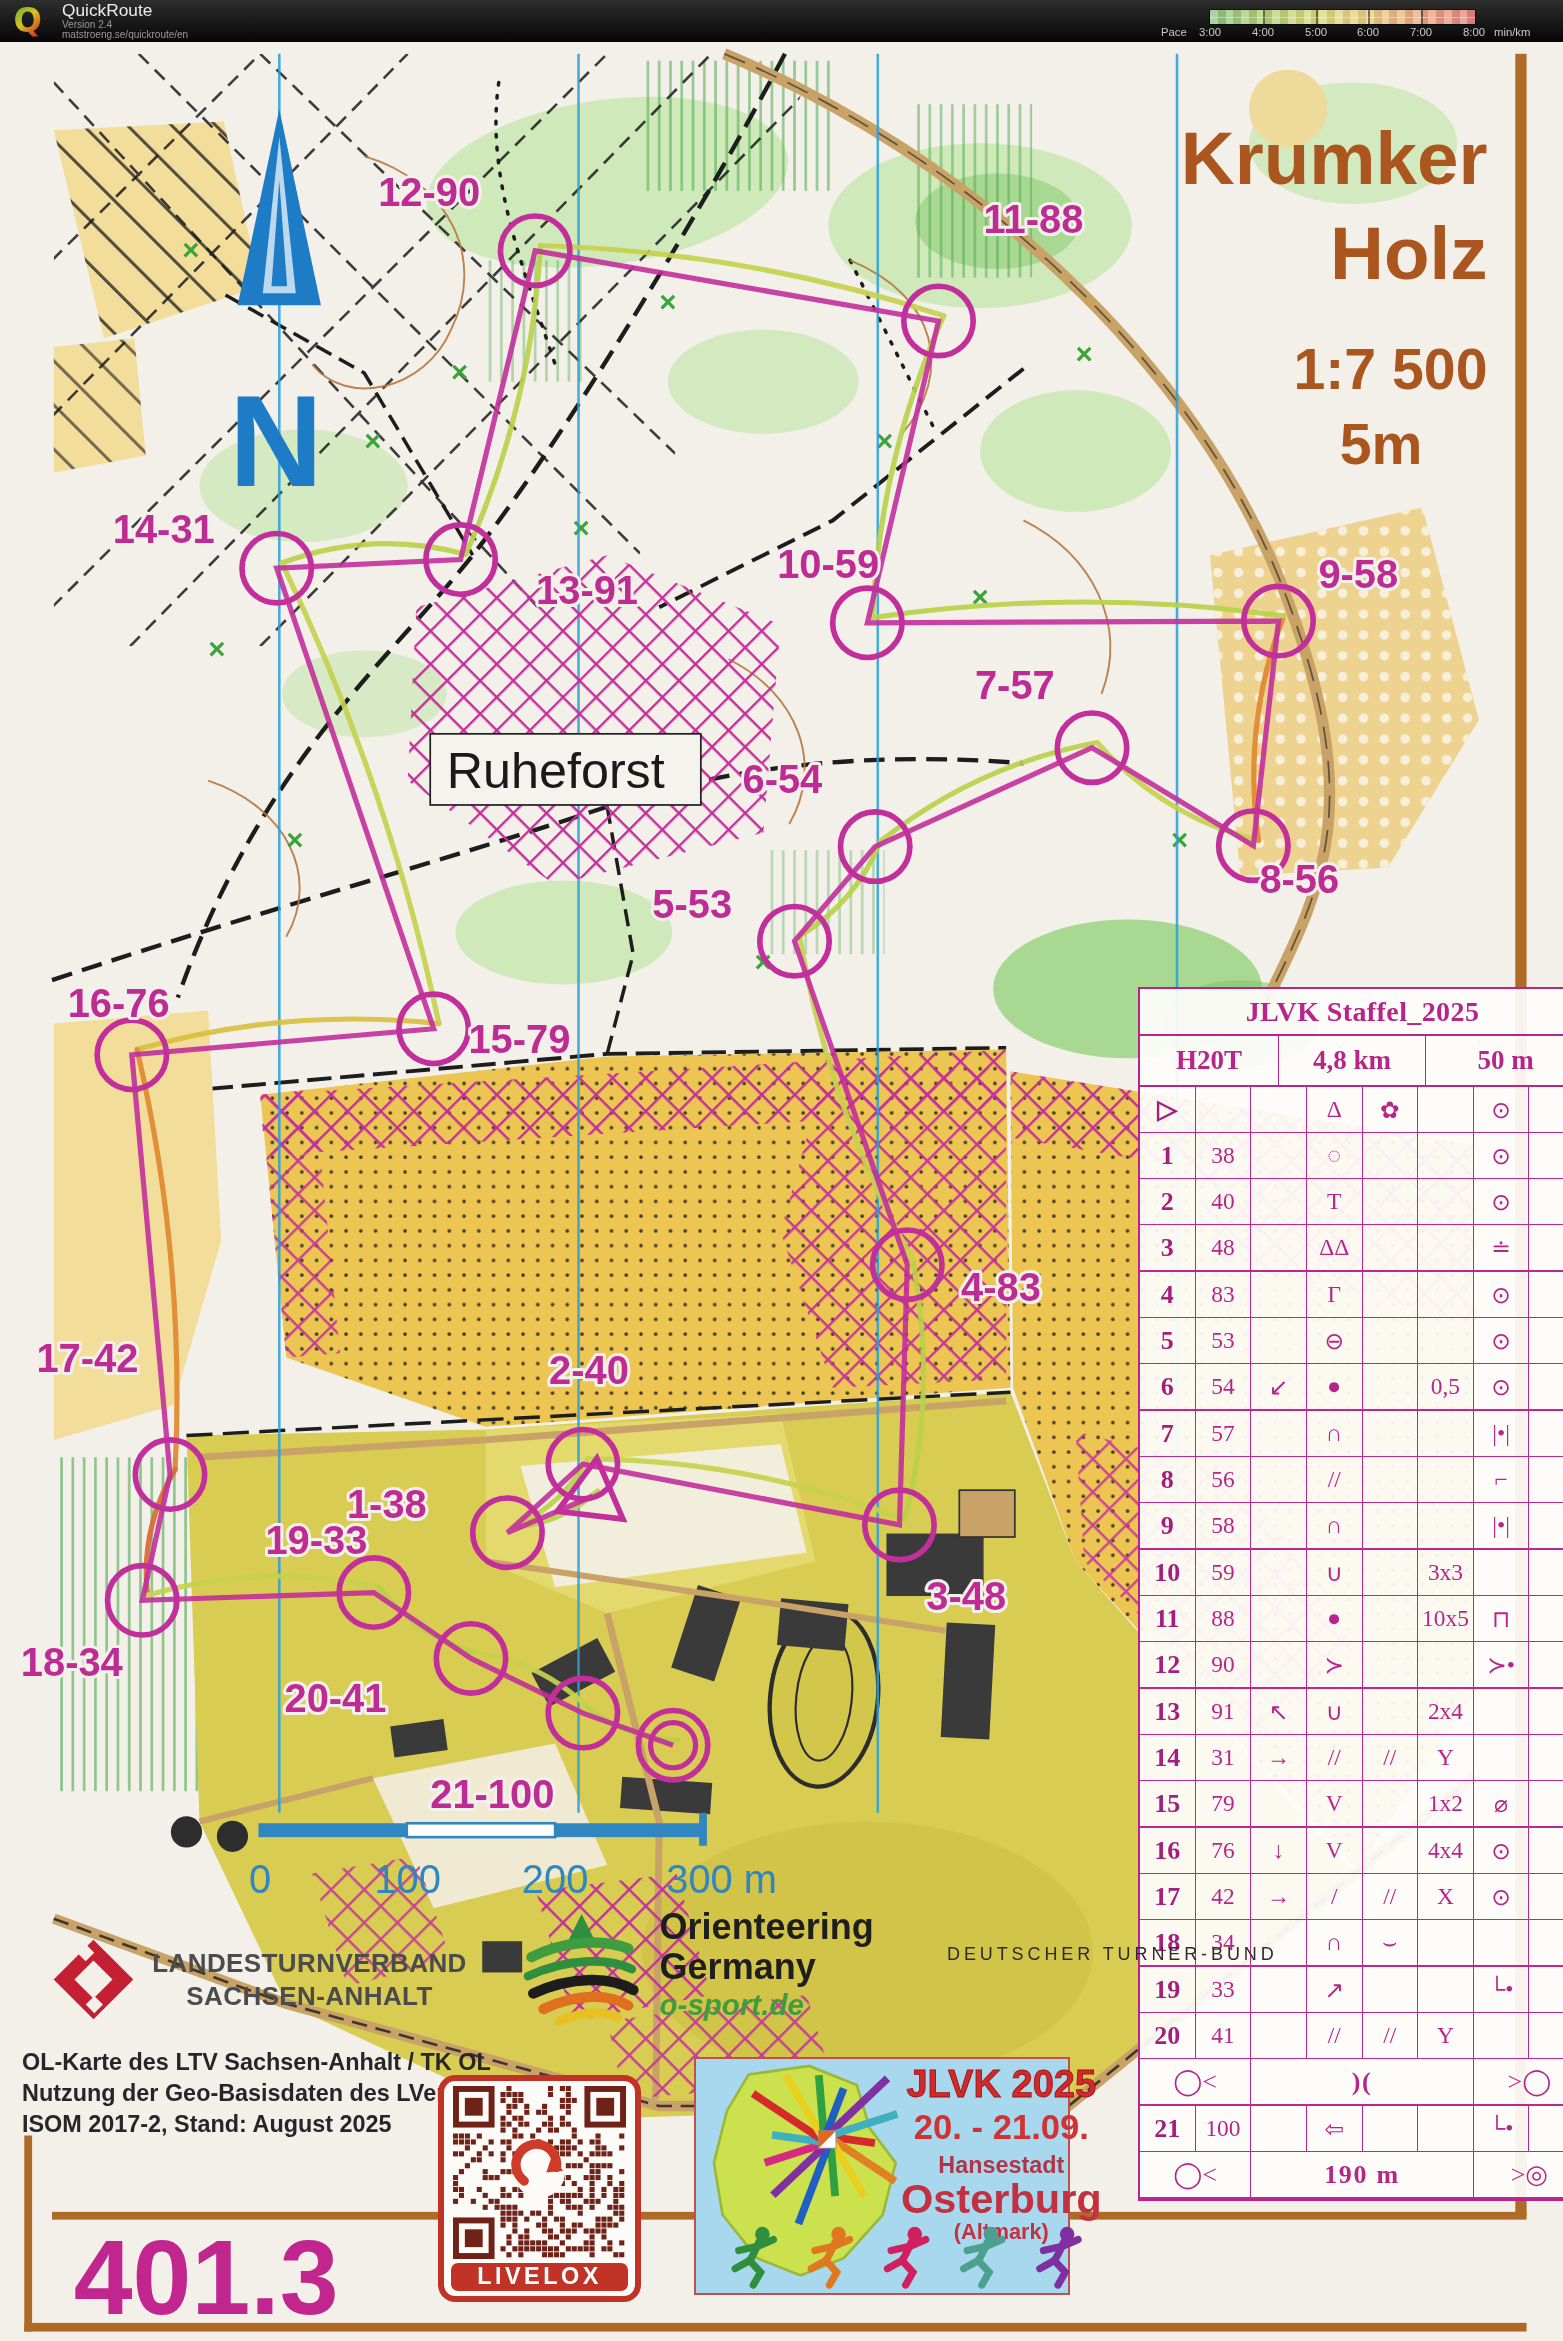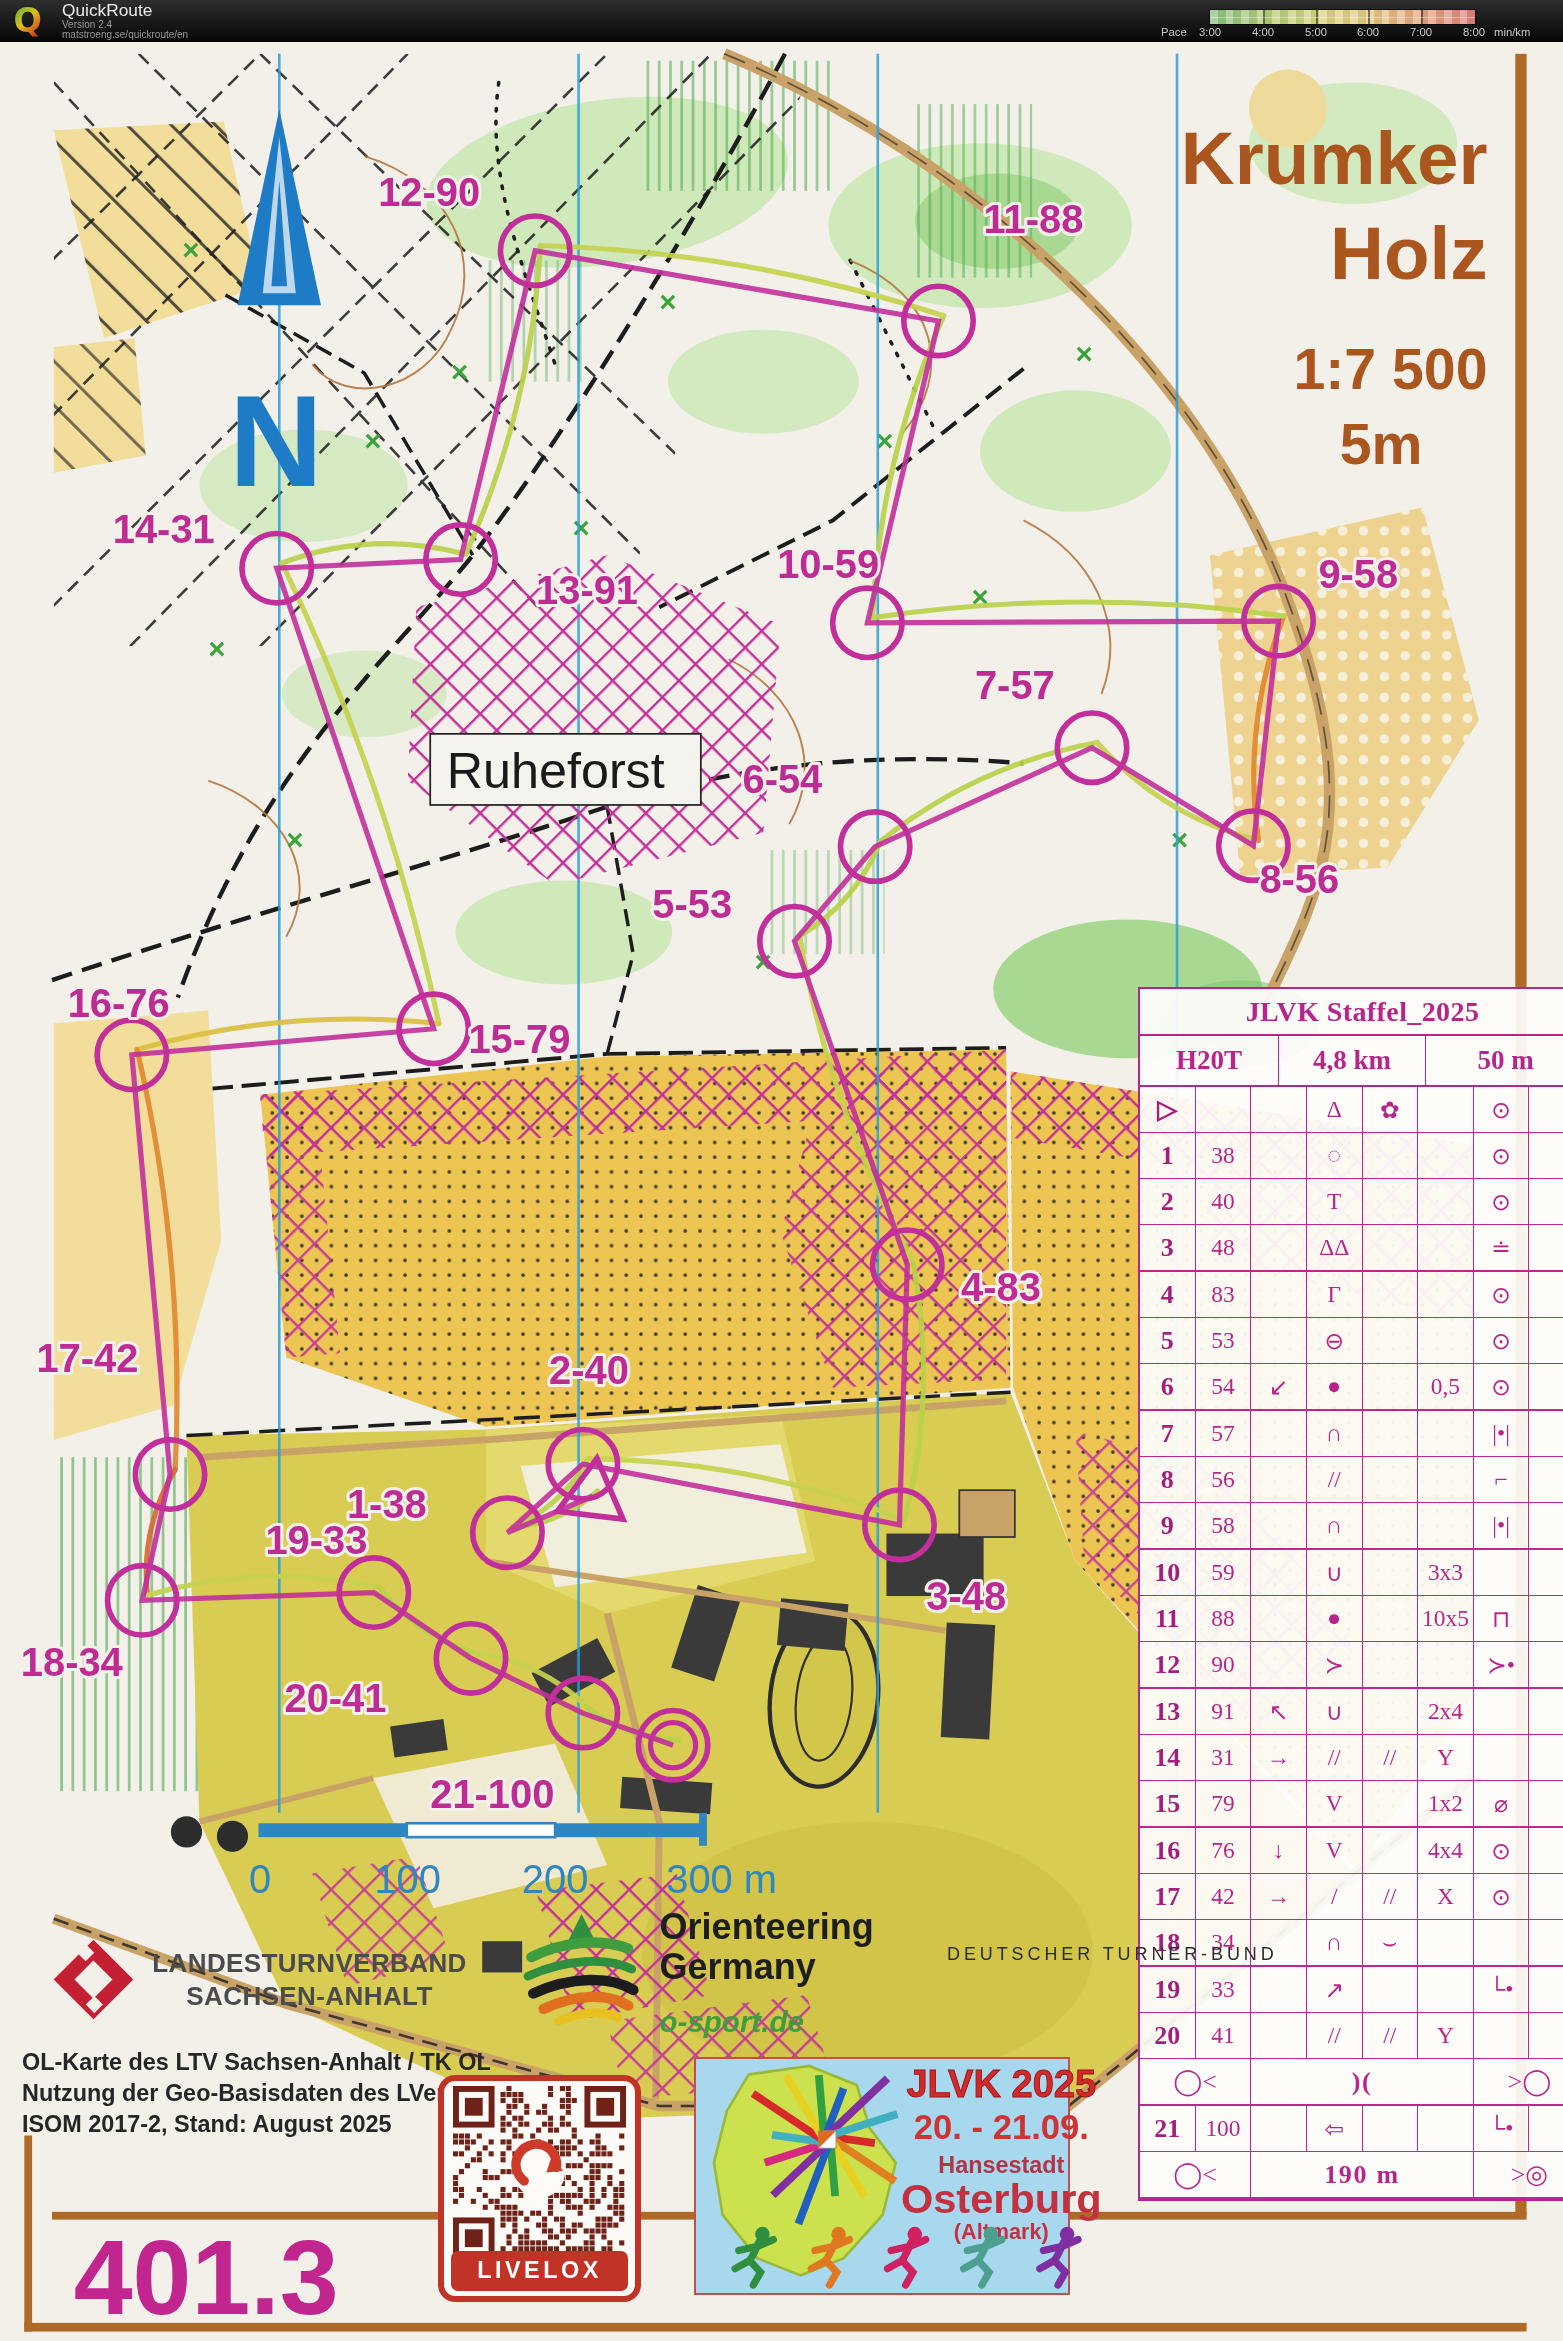--- a/index.html
+++ b/index.html
@@ -40,28 +40,28 @@
   .scell.thick{border-bottom-width:2.6px;}
   .scell.w2{grid-column:span 2;font-size:26px;}
   .scell.w4{grid-column:span 4;font-size:26px;font-weight:bold;letter-spacing:1.7px;}
   
   .ltv{position:absolute;left:45px;top:1931px;display:flex;align-items:center;gap:17.3px;z-index:20;text-align:center;}
   .ltv-name{font-size:26px;font-weight:bold;color:#4c4c4c;line-height:1.25;letter-spacing:0.4px;}
   .credit{position:absolute;left:22px;top:2047px;font-size:23.4px;font-weight:bold;color:#262626;
           line-height:1.33;z-index:20;}
   .og{position:absolute;left:514px;top:1907px;display:flex;gap:15.6px;z-index:20;}
   .og-name{font-size:36px;font-weight:800;color:#1e1e1e;line-height:1.1;}
-  .og-url{font-size:29.5px;font-style:italic;font-weight:bold;color:#3f9d3f;margin-top:19px;}
+  .og-url{font-size:29.5px;font-style:italic;font-weight:bold;color:#3f9d3f;margin-top:2px;}
   .dtb{position:absolute;left:947px;top:1936px;z-index:20;}
   .dtb-top{display:flex;align-items:center;gap:12px;}
   .dtb-word{font-size:78px;font-weight:900;color:#141414;letter-spacing:1.7px;line-height:.85;}
   .dtb-sub{font-size:18px;letter-spacing:3.9px;color:#2c2c2c;margin-top:8px;}
   .qr{position:absolute;left:438px;top:2075px;width:203px;height:227px;z-index:20;box-sizing:border-box;
       border:6px solid #c23327;border-radius:17.3px;background:#fdfbf8;}
-  .qr-band{position:absolute;left:7px;right:7px;bottom:5.2px;height:40px;background:#c23327;border-radius:7px;
+  .qr-band{position:absolute;left:7px;right:7px;bottom:5.2px;height:28px;background:#c23327;border-radius:7px;
       display:flex;align-items:center;justify-content:center;color:#fff;font-size:23.4px;font-weight:bold;letter-spacing:3.5px;}
   .poster{position:absolute;left:694px;top:2057px;width:376px;height:238px;z-index:20;box-sizing:border-box;
       background:#a8d8ee;border:2.6px solid #c05050;}
 </style>
 </head>
 <body>
 
 <svg id="mapsvg" width="1563" height="2342" viewBox="0 0 1802 2700" style="position:absolute;left:0;top:0;z-index:10;">
   <defs>
     <pattern id="dots" width="17" height="17" patternUnits="userSpaceOnUse">

